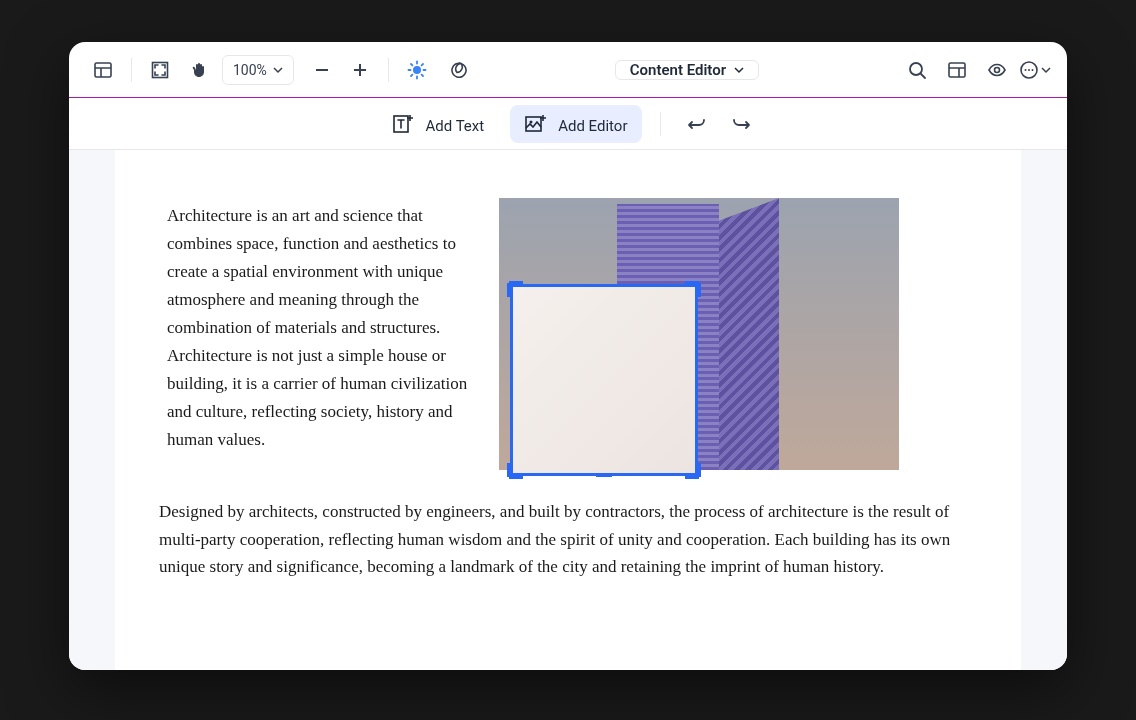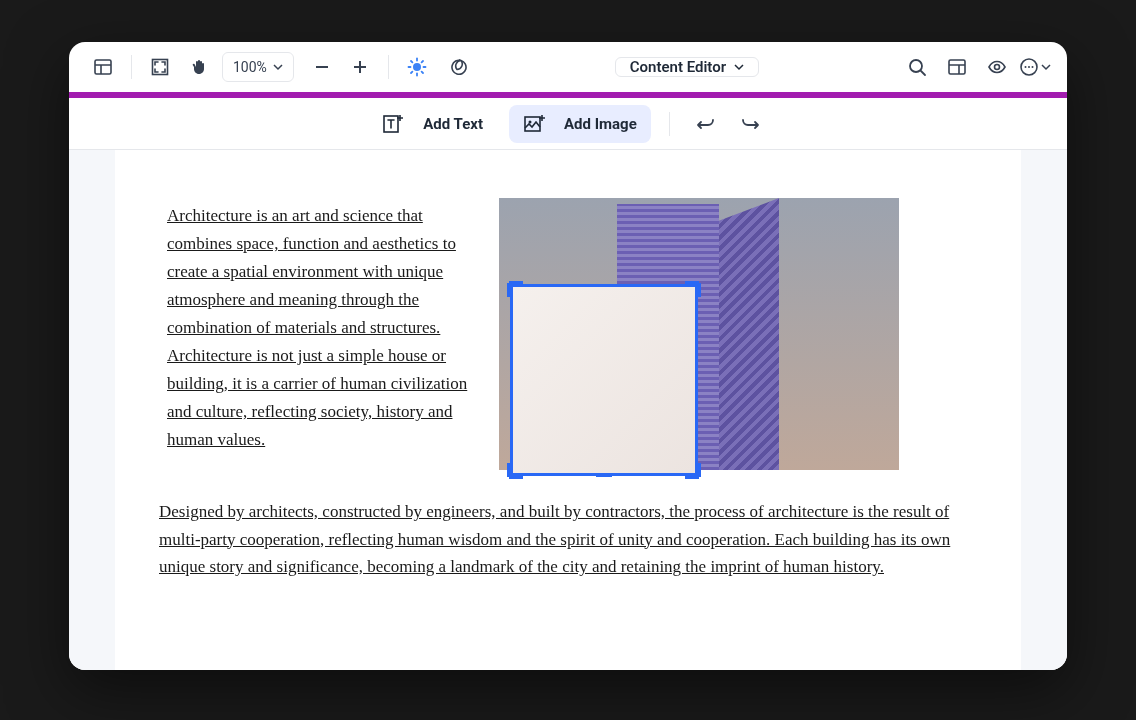--- a/index.html
+++ b/index.html
@@ -18,21 +18,21 @@
       height: 628px;
       background: #fff;
       border-radius: 16px;
       box-shadow: 0 20px 60px rgba(0,0,0,0.5);
       overflow: hidden;
       display: flex;
       flex-direction: column;
     }
     .toolbar {
       height: 56px;
-      border-bottom: 6px solid #a21caf;
+      border-bottom: 1px solid #a21caf;
       display: flex;
       align-items: center;
       padding: 0 16px;
       gap: 4px;
     }
     .toolbar-left, .toolbar-right {
       display: flex;
       align-items: center;
       gap: 4px;
     }
@@ -88,26 +88,26 @@
     .subtoolbar {
       height: 52px;
       display: flex;
       align-items: center;
       justify-content: center;
       gap: 12px;
       border-bottom: 1px solid #e5e7eb;
     }
     .action-btn {
       display: flex;
-      align-items: center;
-      gap: 19px;
+      align-items: flex-end;
+      gap: 12px;
       padding: 8px 14px;
       border-radius: 8px;
       font-size: 15px;
-      font-weight: 700;
+      font-weight: 400;
       cursor: pointer;
       color: #1f2937;
     }
     .action-btn.active {
       background: #e8edff;
     }
     .undo-redo { display: flex; gap: 8px; }
     .canvas-area {
       flex: 1;
       background: #f5f7fa;
@@ -115,21 +115,20 @@
       overflow: hidden;
     }
     .document {
       background: #fff;
       width: 100%;
       height: 100%;
       padding: 48px 52px 24px 52px;
       font-family: Georgia, "Times New Roman", serif;
       color: #1a1a1a;
       position: relative;
-      text-decoration: underline;
     }
     .doc-top {
       display: flex;
       gap: 24px;
       margin-bottom: 28px;
     }
     .doc-text-left {
       flex: 0 0 308px;
       font-size: 17px;
       line-height: 1.65;
@@ -292,21 +291,21 @@
       <span>Add Text</span>
     </div>
     <div class="action-btn active">
       <svg width="22" height="22" viewBox="0 0 22 22">
           <rect x="2" y="4" width="15" height="14" fill="none" stroke="currentColor" stroke-width="1.6"></rect>
           <circle cx="7" cy="9" r="1.5" fill="currentColor"></circle>
           <path d="M2 15l4-4 3 3 4-5 4 5" fill="none" stroke="currentColor" stroke-width="1.6"></path>
           <line x1="16" y1="5" x2="22" y2="5" stroke="currentColor" stroke-width="1.6"></line>
           <line x1="19" y1="2" x2="19" y2="8" stroke="currentColor" stroke-width="1.6"></line>
         </svg>
-      <span>Add Image</span>
+      <span>Add Editor</span>
     </div>
     <div class="divider"></div>
     <div class="undo-redo">
       <div class="tool-btn">
         <svg width="20" height="20" viewBox="0 0 20 20">
             <path d="M5 8l-3 3 3 3M2 11h10a5 5 0 005-5" fill="none" stroke="currentColor" stroke-width="1.8" stroke-linecap="round" stroke-linejoin="round"></path>
           </svg>
       </div>
       <div class="tool-btn">
         <svg width="20" height="20" viewBox="0 0 20 20">

